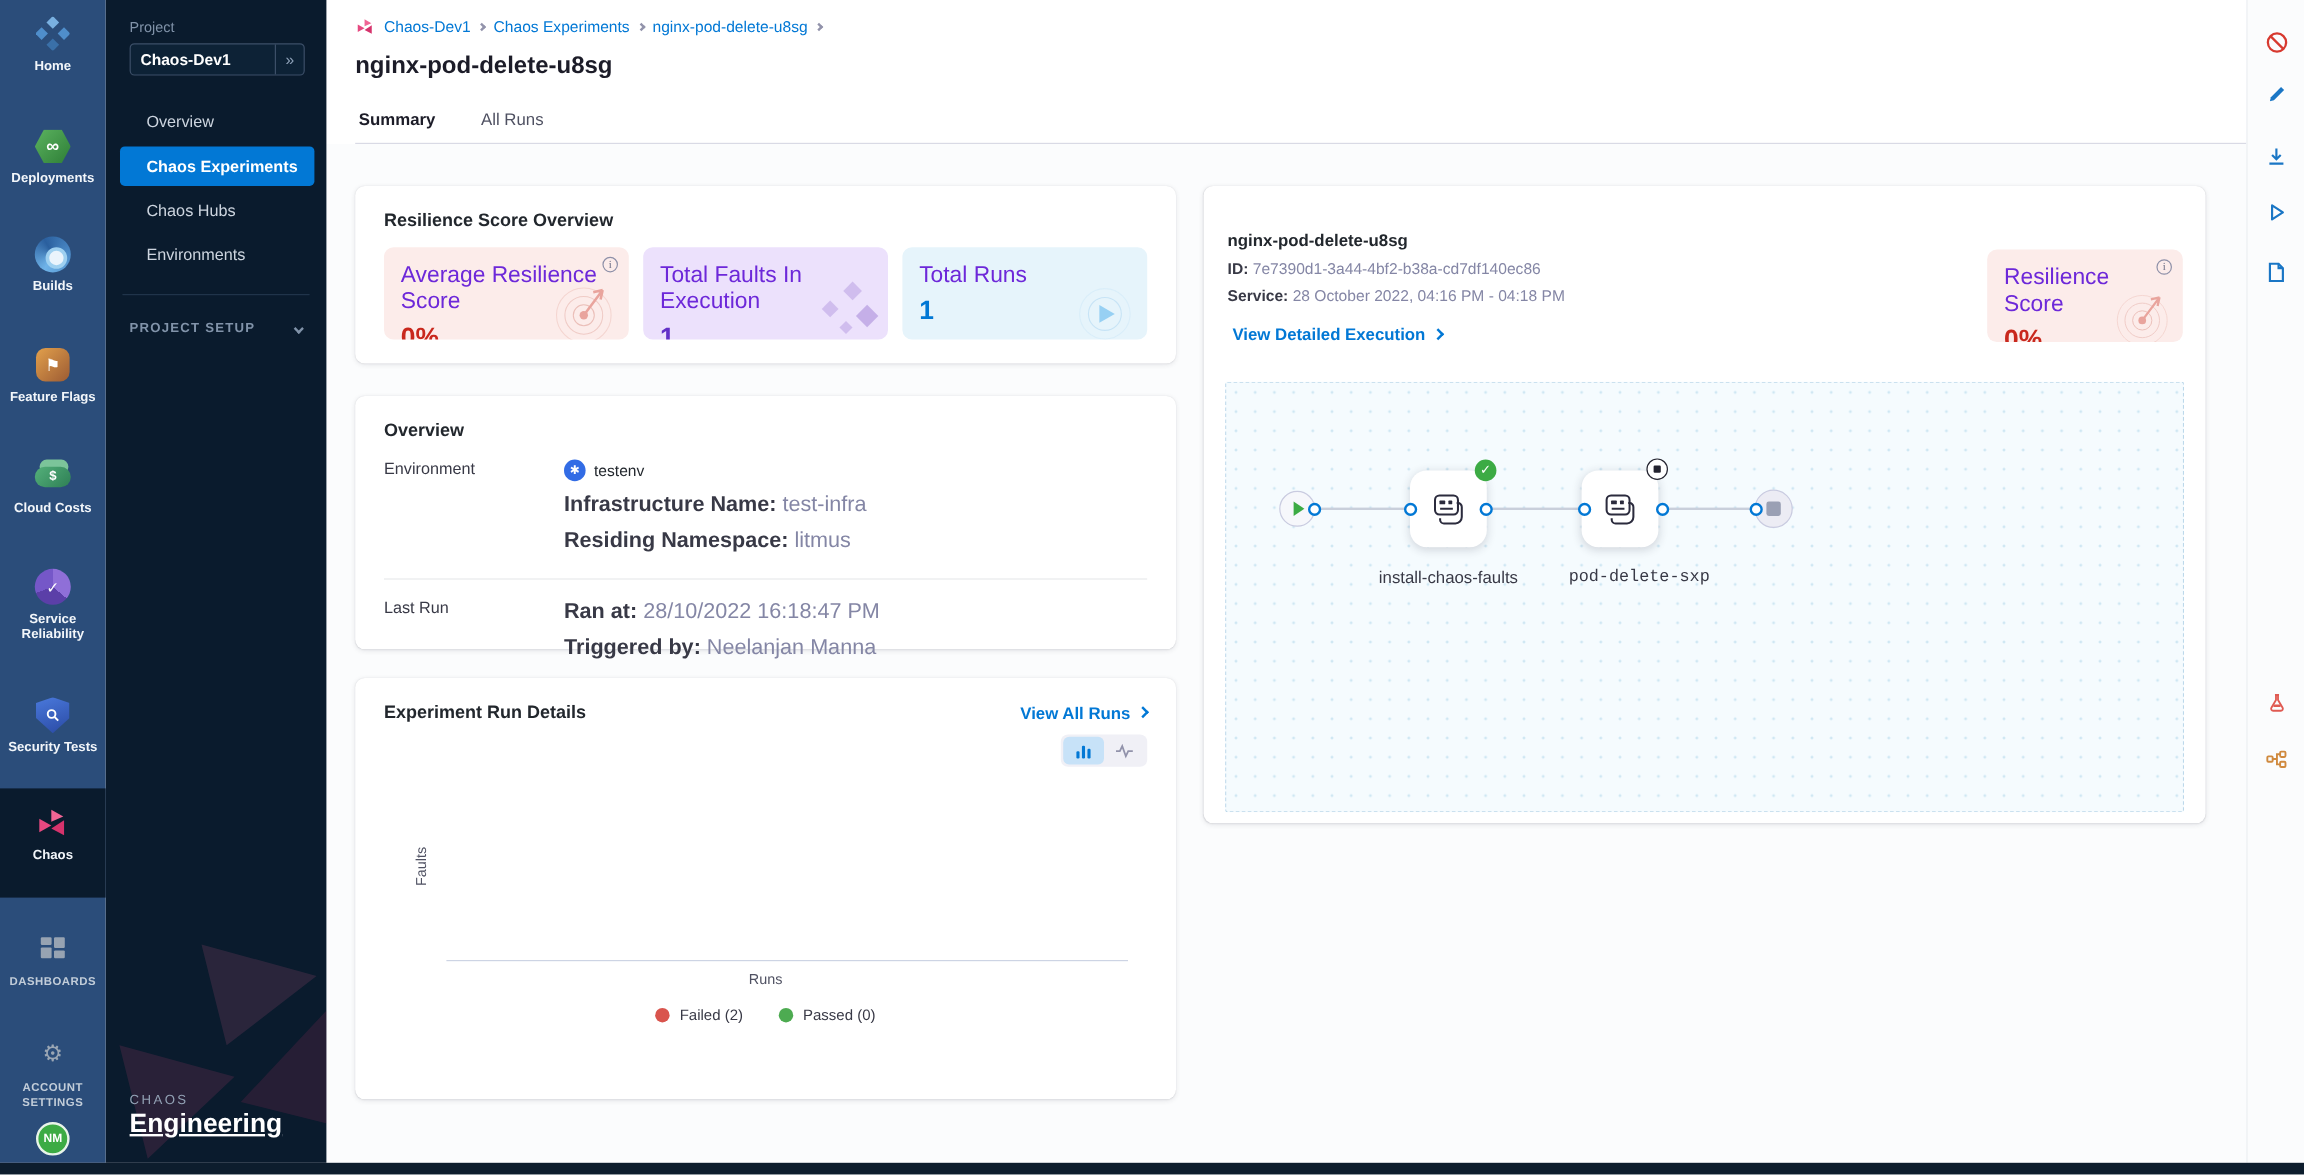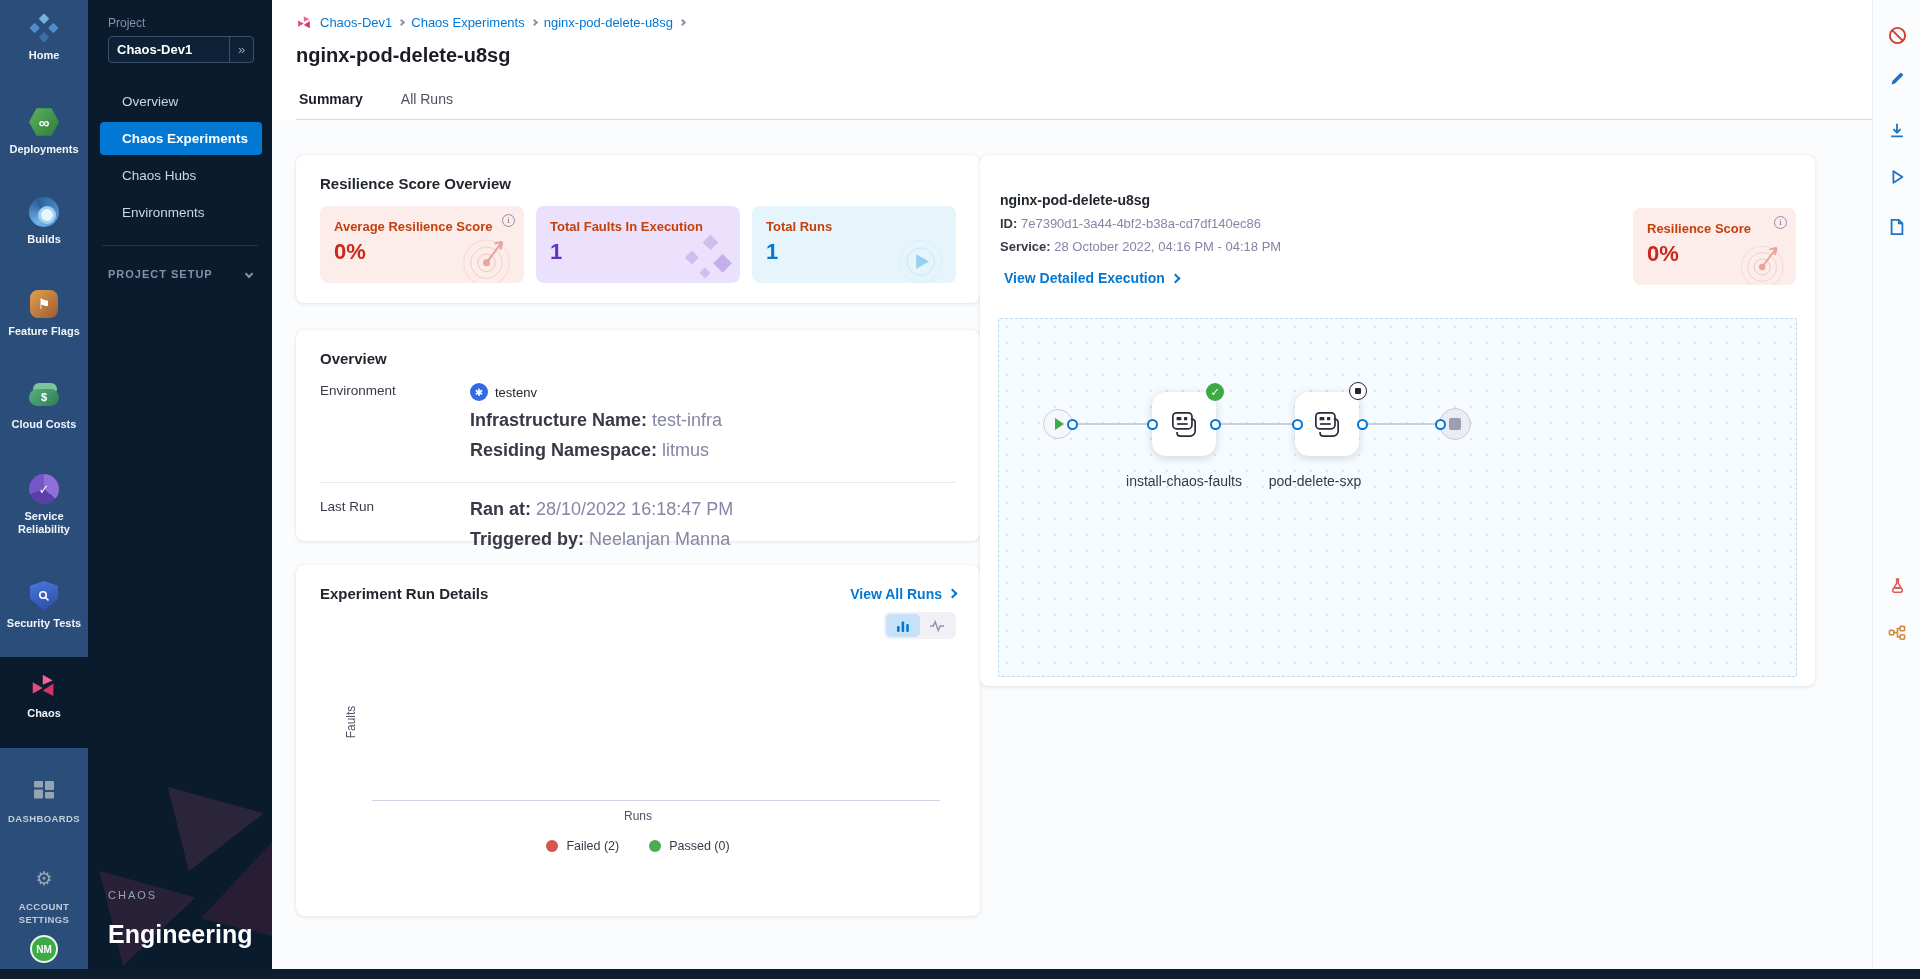--- a/index.html
+++ b/index.html
@@ -35,48 +35,48 @@
   .proj-box { margin:6px 18px 0 20px; height:27px; border:1px solid #3c4f68; border-radius:4px; display:flex; align-items:center; background:#0d2236; }
   .proj-name { flex:1; padding-left:8px; font-size:13px; font-weight:bold; color:#fff; white-space:nowrap; overflow:hidden; }
   .proj-collapse { width:24px; height:100%; border-left:1px solid #3c4f68; color:#8ea1b8; font-size:13px; display:flex; align-items:center; justify-content:center; cursor:pointer; }
   .menu { margin-top:22px; }
   .menu-item { margin:4px 10px 4px 12px; height:33px; display:flex; align-items:center; padding-left:22px; font-size:13.5px; color:#cdd5df; border-radius:4px; cursor:pointer; }
   .menu-item.active { background:#0278d5; color:#ffffff; font-weight:bold; }
   .side-divider { margin:16px 14px 0 14px; border-top:1px solid #20344a; }
   .proj-setup { margin:22px 20px 0 20px; display:flex; align-items:center; justify-content:space-between; color:#8193a9; font-size:11px; font-weight:bold; letter-spacing:1px; cursor:pointer; }
   .brand { position:absolute; left:20px; bottom:20px; z-index:2; }
   .brand-small { font-size:11px; letter-spacing:2px; color:#93a2b5; }
-  .brand-big { font-size:25px; font-weight:bold; color:#ffffff; margin-top:19px; }
+  .brand-big { font-size:22px; font-weight:bold; color:#ffffff; margin-top:0;text-decoration:underline; }
   .watermark { position:absolute; right:-60px; bottom:-40px; opacity:.14; transform:rotate(-14deg); }
 
   
   .right-rail { position:absolute; right:0; top:0; width:48px; height:969px; background:#fbfcfd; border-left:1px solid #eceef2; z-index:30; }
   .rail-ic { position:absolute; left:14px; width:20px; height:20px; display:flex; align-items:center; justify-content:center; cursor:pointer; }
 
   
   .main { position:absolute; left:272px; top:0; width:1600px; height:969px; background:#fbfcfd; }
   .hdr { background:#ffffff; padding:14px 0 0 24px; }
   .crumbs { display:flex; align-items:center; gap:7px; font-size:13px; }
   .crumb { color:#0278d5; cursor:pointer; }
   .crumb-sep { color:#9293ab; font-size:12px; }
   .page-title { margin-top:13px; font-size:20px; font-weight:bold; color:#1c1c28; }
   .tabs { margin-top:16px; display:flex; gap:34px; border-bottom:1px solid #d9dae5; padding-left:1px; }
   .tab { padding:8px 2px 12px; font-size:14px; color:#4f5162; cursor:pointer; }
   .tab.active { color:#1c1c28; font-weight:bold; }
 
-  .content { display:flex; padding:35px 0 0 24px; }
+  .content { display:flex; gap:23px; padding:35px 0 0 24px; }
   .card { background:#fff; border-radius:8px; box-shadow:0 1px 4px rgba(40,41,61,.10), 0 0 1px rgba(40,41,61,.12); }
   .col-left { width:684px; display:flex; flex-direction:column; }
   .card-title { font-size:15px; font-weight:bold; color:#22272d; }
 
   
   .card-rso { padding:20px 24px; height:148px; }
   .stat-row { display:flex; gap:12px; margin-top:14px; }
   .stat { position:relative; width:204px; height:77px; border-radius:8px; padding:13px 14px; overflow:hidden; }
-  .stat-label { font-size:13px; color:#c2410c; position:relative; z-index:2;font-weight:bold; }
+  .stat-label { font-size:19px; color:#6d28d9; position:relative; z-index:2; }
   .stat-value { font-size:22px; font-weight:bold; margin-top:5px; position:relative; z-index:2; }
   .stat-art { position:absolute; right:2px; bottom:-6px; z-index:1; }
   .info-dot { position:absolute; right:9px; top:8px; width:13px; height:13px; border:1px solid #8e90a8; border-radius:50%; color:#6b6d85; font-size:9px; line-height:11px; text-align:center; font-family:"Liberation Serif",serif; z-index:3; }
 
   
   .card-ov { margin-top:27px; padding:20px 24px; height:211px; }
   .ov-grid { display:flex; margin-top:16px; }
   .ov-labels { width:150px; }
   .ov-label { font-size:13.5px; color:#383946; }
   .ov-rows { flex:1; }
@@ -439,21 +439,21 @@
             </div>
 
           <span class="pdot" style="left:68px"></span>
           <span class="pdot" style="left:148px"></span>
           <span class="pdot" style="left:211px"></span>
           <span class="pdot" style="left:293px"></span>
           <span class="pdot" style="left:358px"></span>
           <span class="pdot" style="left:436px"></span>
 
           <div class="plabel" style="left:120px; width:130px;">install-chaos-faults</div>
-          <div class="plabel" style="left:236px; width:160px;">pod-delete-sxp</div>
+          <div class="plabel" style="left:264px; width:160px;font-family:Liberation Mono, monospace;">pod-delete-sxp</div>
         </div>
       </section>
     </div>
   </main>
 
   <aside class="right-rail">
     <div class="rail-ic" style="top:25px">
       <svg width="19" height="19" viewBox="0 0 20 20" fill="none" stroke="#d7392f" stroke-width="2">
           <circle cx="10" cy="10" r="8"></circle>
           <path d="M4.3 4.3 L15.7 15.7"></path>

